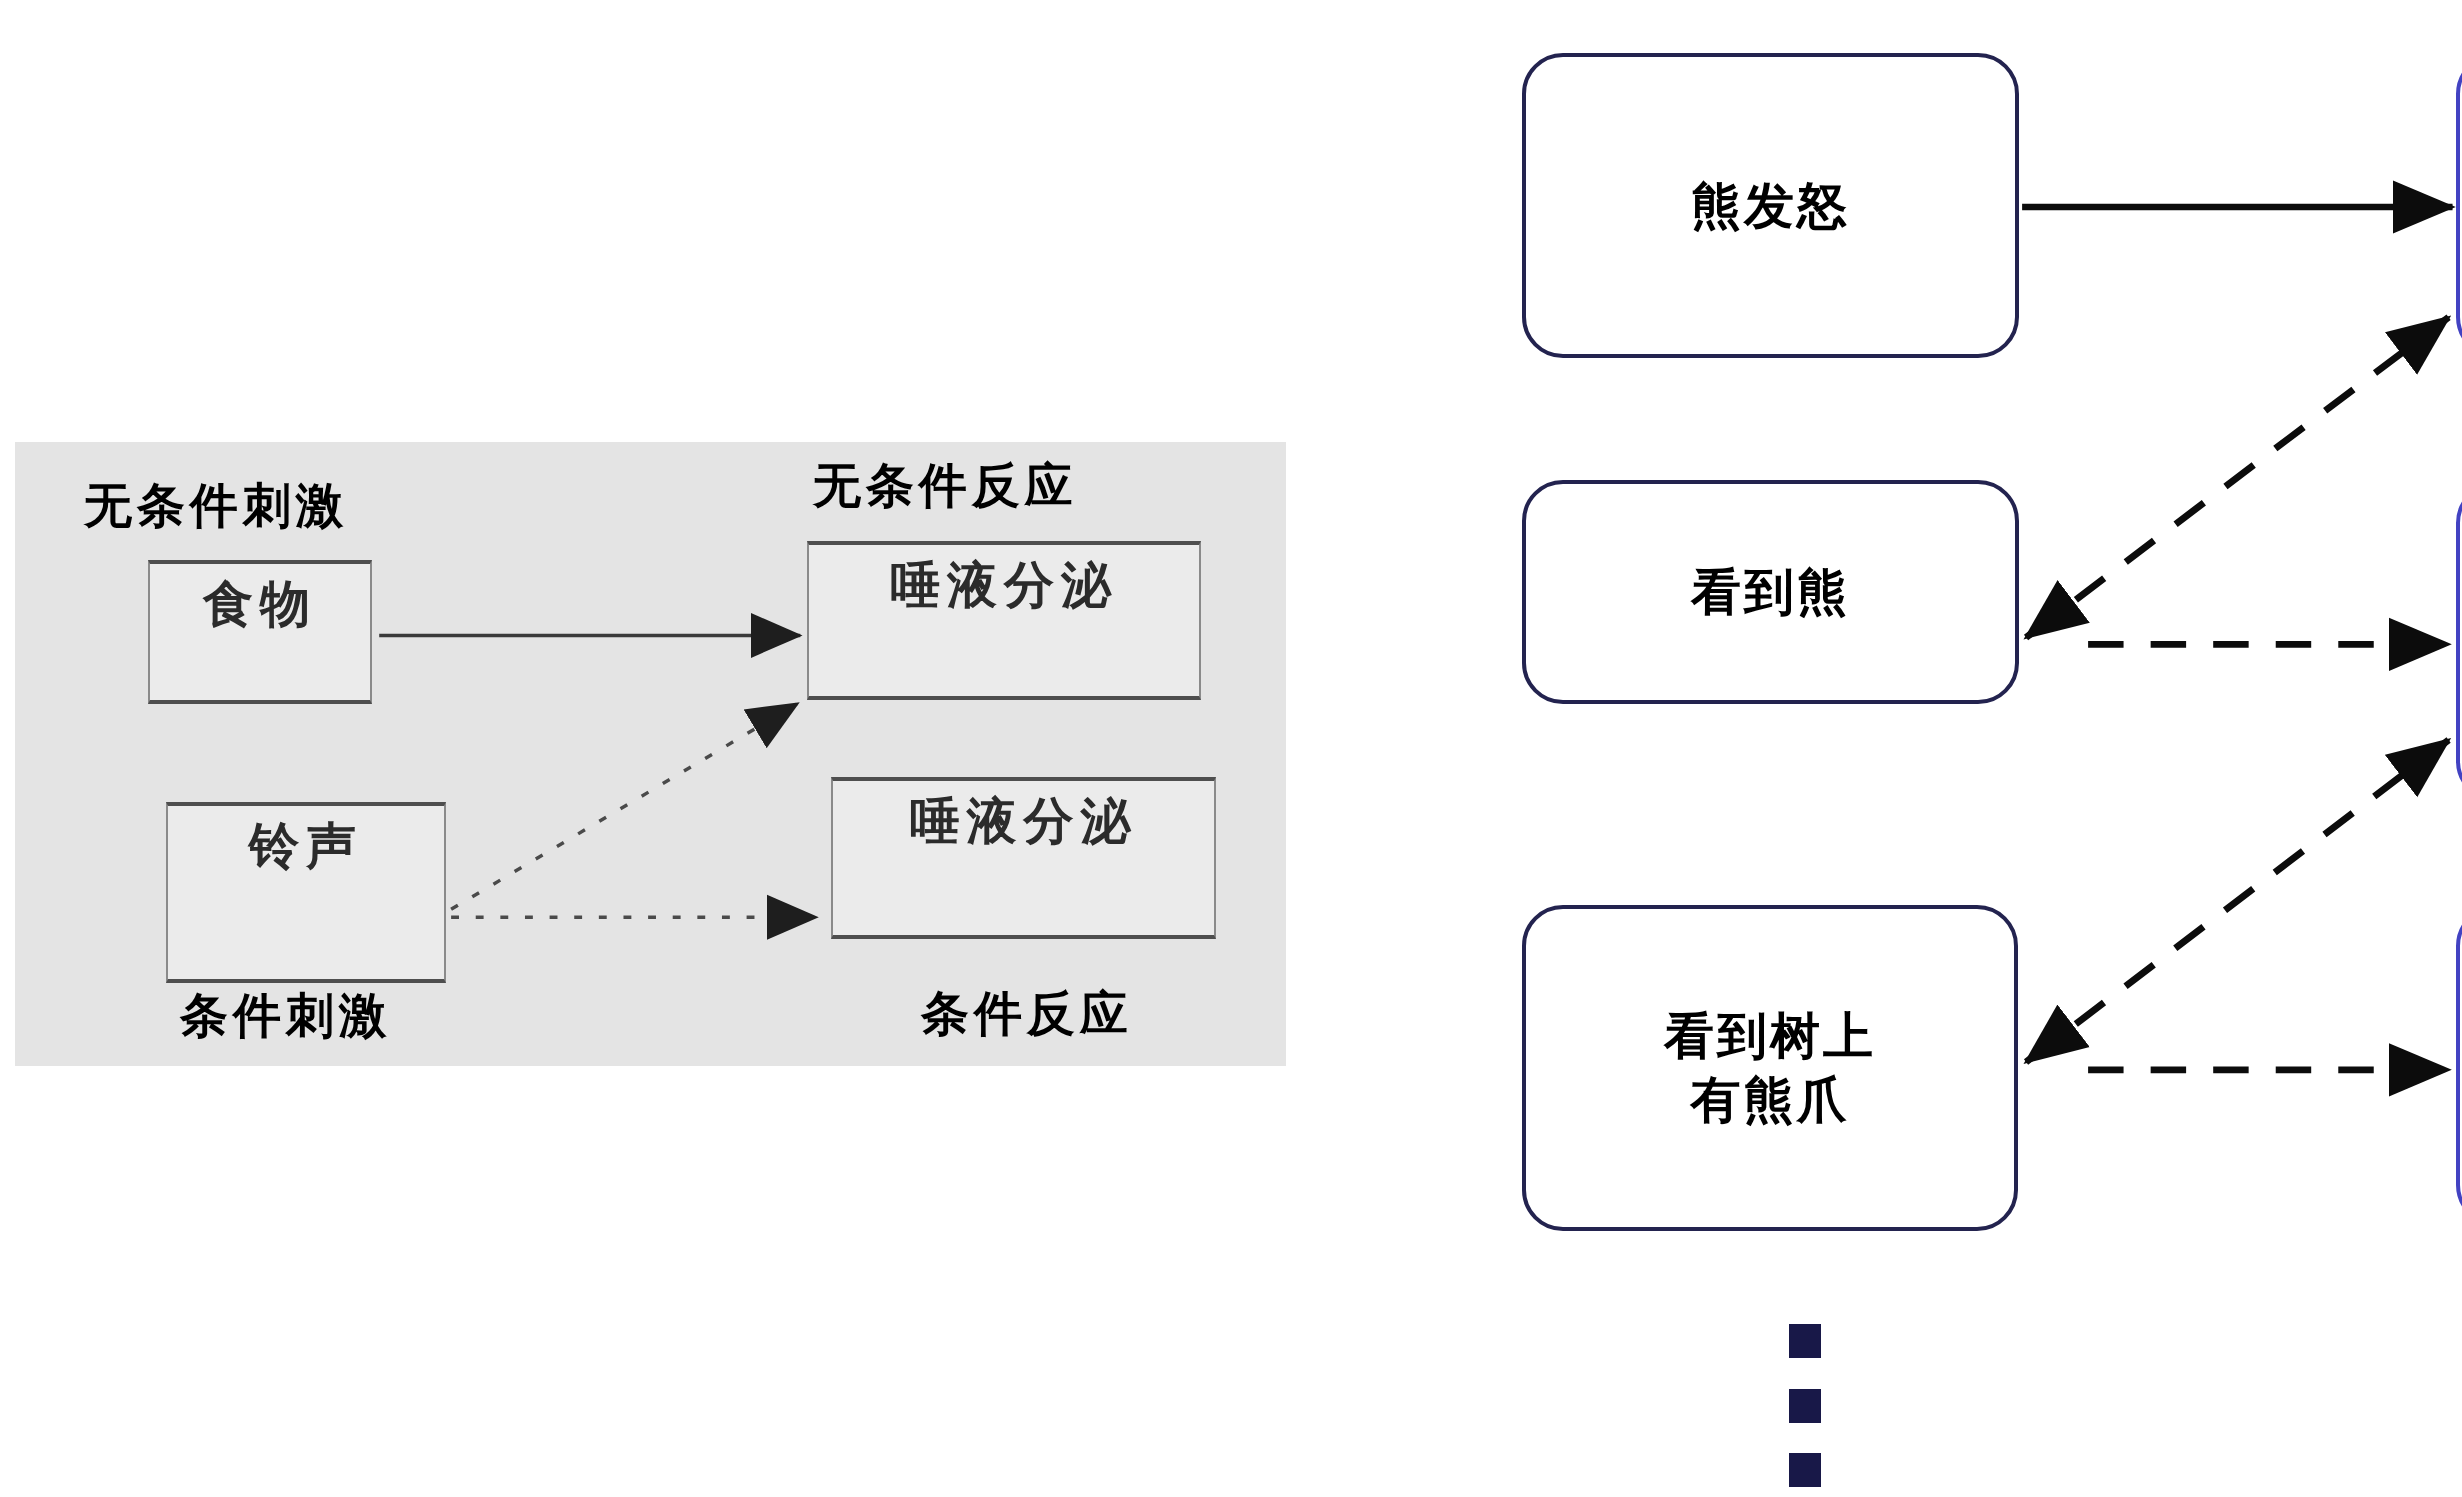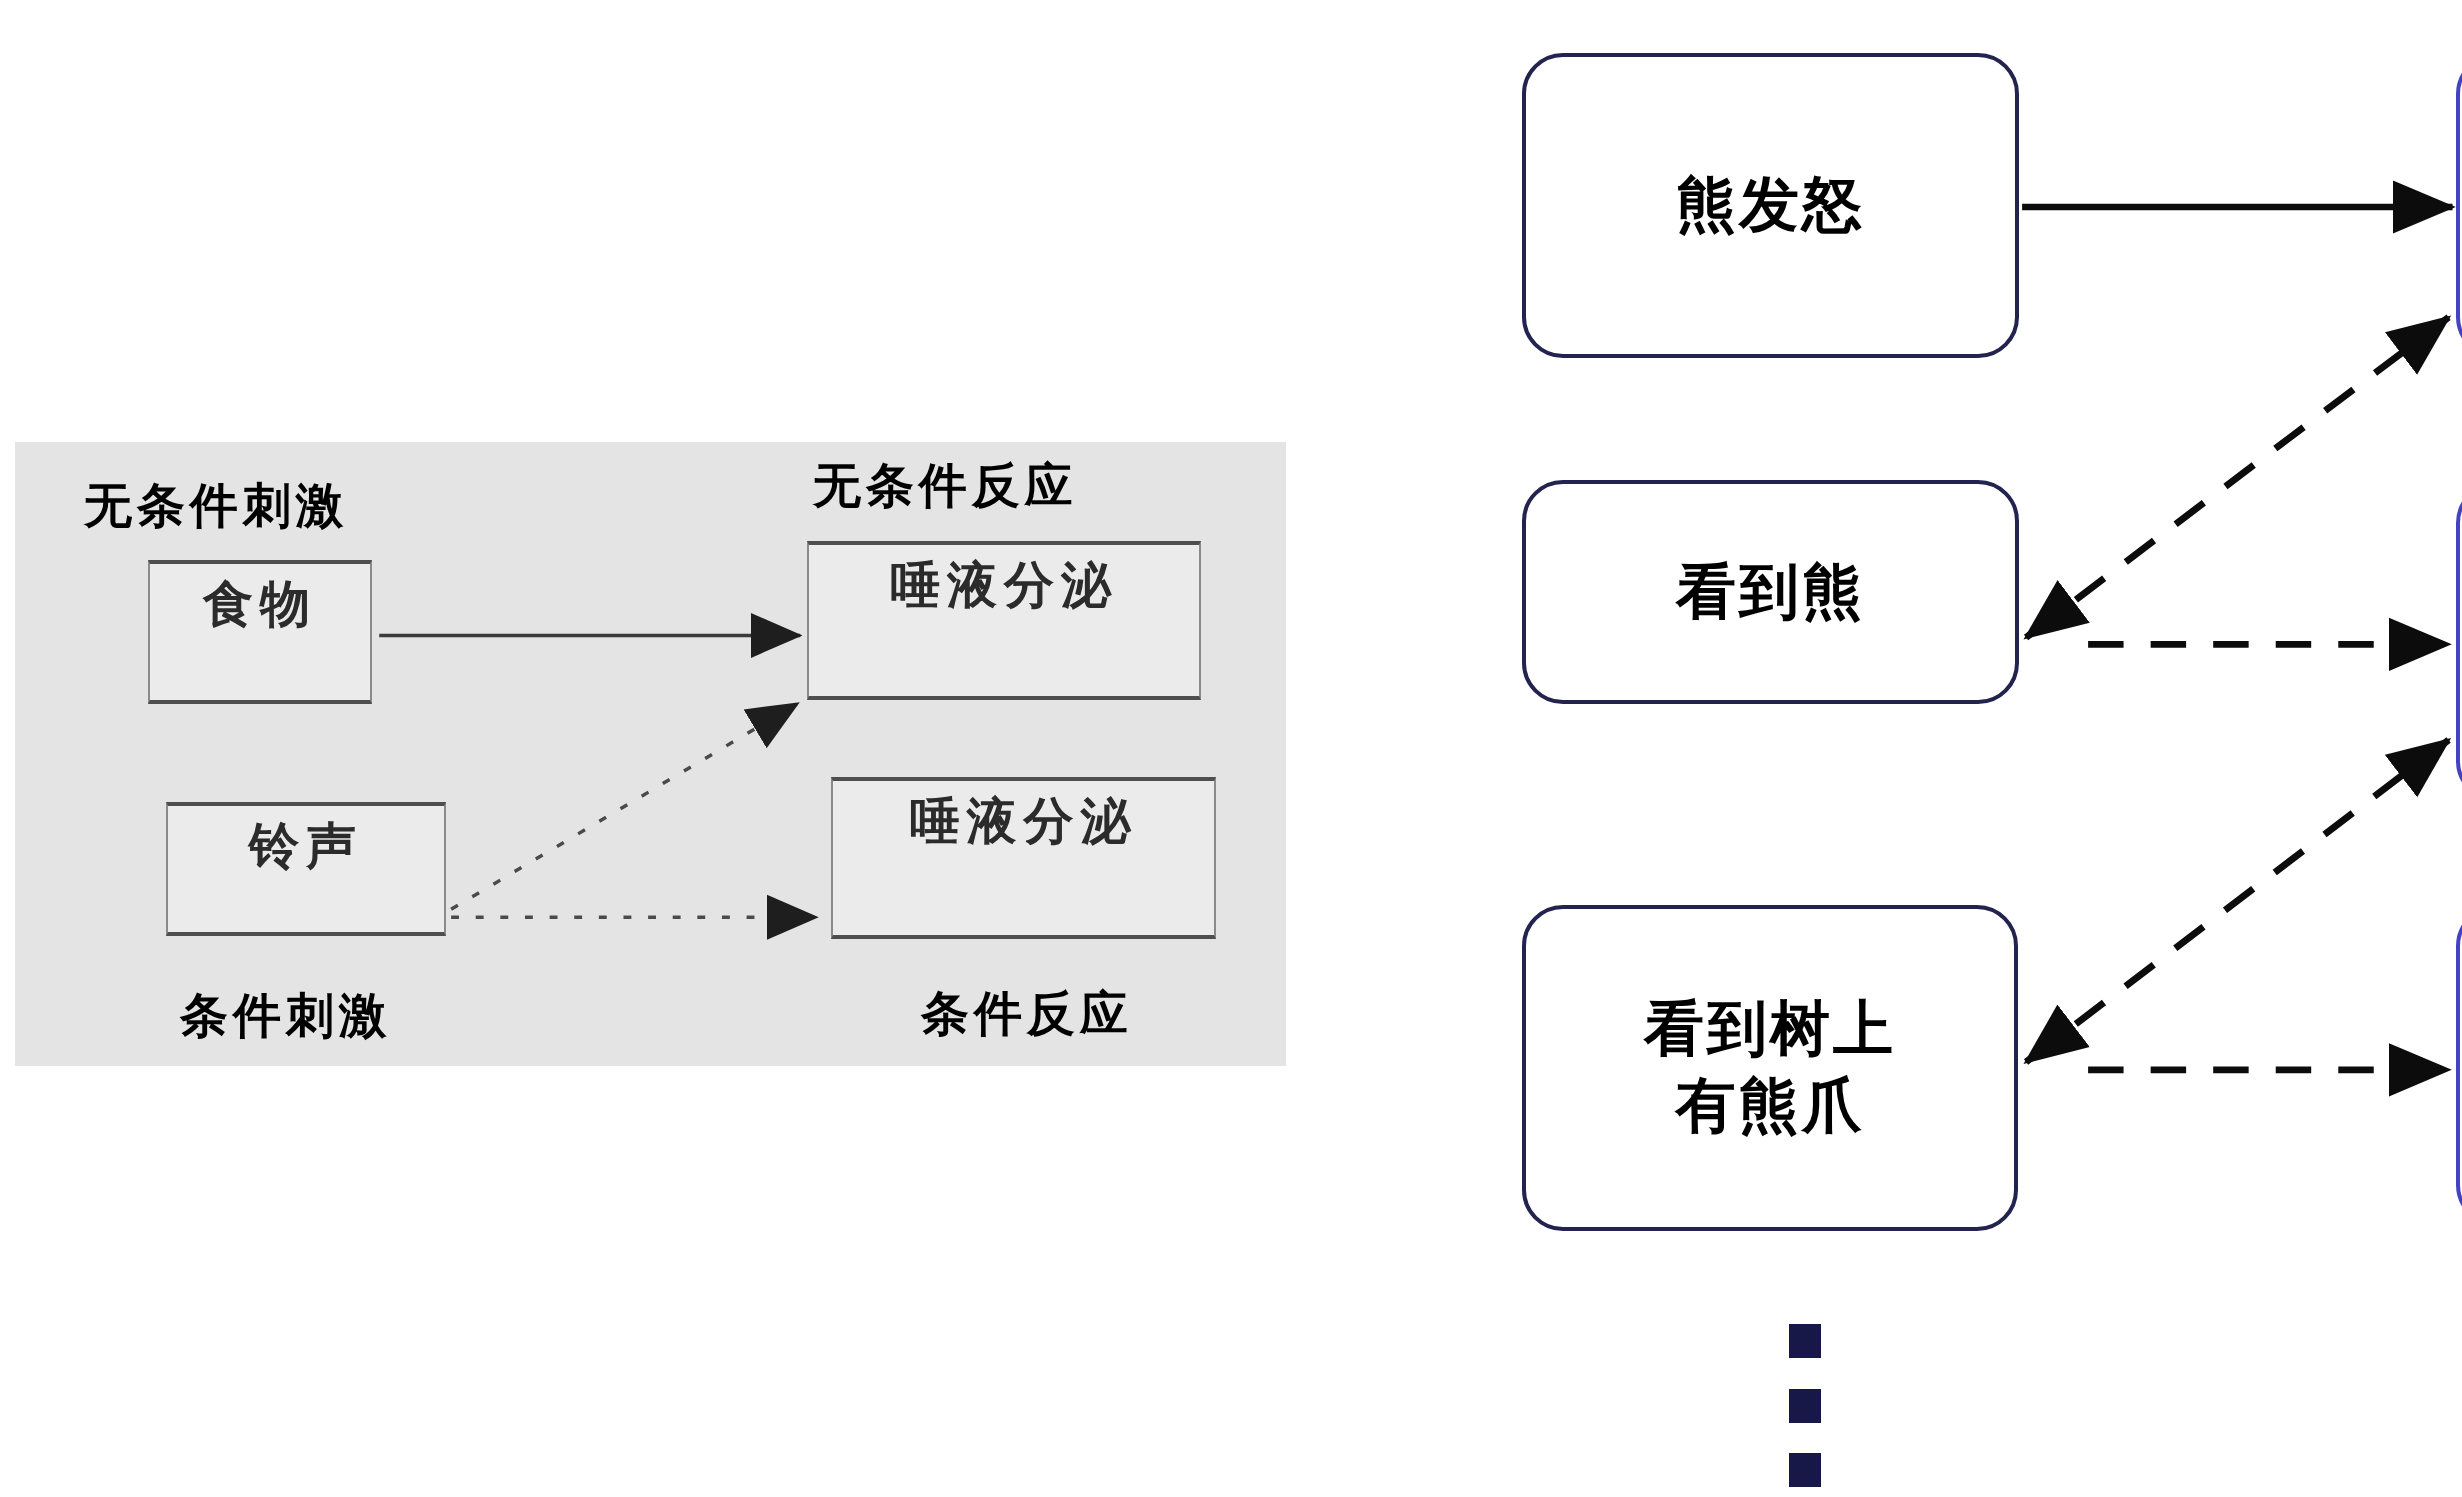--- a/index.html
+++ b/index.html
@@ -9,21 +9,21 @@
   
   .panel{position:absolute;left:14.8px;top:442px;width:1271px;height:624px;background:#e4e4e4;}
   .plabel{position:absolute;font-size:48px;font-weight:700;color:#000000;letter-spacing:4.9px;white-space:nowrap;}
   .pbox{position:absolute;background:#ebebeb;border:2px solid #8a8a8a;border-top:4.4px solid #4e4e4e;
         border-bottom:4.4px solid #4e4e4e;box-sizing:border-box;display:flex;justify-content:center;
         align-items:flex-start;padding-top:6.9px;font-size:50px;font-weight:700;color:#2b2b2b;letter-spacing:6.9px;}
 
   
   .sbox,.vbox{position:absolute;background:#ffffff;box-sizing:border-box;display:flex;align-items:center;
         justify-content:center;text-align:center;}
-  .sbox{border:4.4px solid #23234f;border-radius:41px;font-size:60px;font-weight:700;color:#000;letter-spacing:3px;line-height:1.28;}
+  .sbox{border:4.4px solid #23234f;border-radius:41px;font-size:50px;font-weight:700;color:#000;letter-spacing:3px;line-height:1.28;}
   .vbox{border:4.4px solid #4242c2;border-radius:41px;font-size:74px;font-weight:700;color:#000;}
 
   
   .dots{position:absolute;display:flex;flex-direction:column;gap:30.5px;}
   .dot{width:31.5px;height:34px;}
   .dots-left .dot{background:#181848;}
 
   
   svg.connectors{position:absolute;left:0;top:0;width:3306px;height:1498px;pointer-events:none;}
 </style>
@@ -36,21 +36,21 @@
 
   <div class="plabel" style="left:84px;top:474px;">无条件刺激</div>
   <div class="plabel" style="left:813px;top:454px;">无条件反应</div>
 
   <div class="pbox" style="left:148px;top:560px;width:224px;height:144px;text-align:center;">
     <span>食物</span>
   </div>
   <div class="pbox" style="left:807px;top:541px;width:394px;height:159px;">
     <span>唾液分泌</span>
   </div>
-  <div class="pbox" style="left:166px;top:802px;width:280px;height:134px;">
+  <div class="pbox" style="left:166px;top:802px;width:280px;height:181px;">
     <span>铃声</span>
   </div>
   <div class="pbox" style="left:831px;top:777px;width:385px;height:162px;">
     <span>唾液分泌</span>
   </div>
 
   <div class="plabel" style="left:180px;top:984px;">条件刺激</div>
   <div class="plabel" style="left:921px;top:982px;">条件反应</div>
 
   <div class="sbox" style="left:1522px;top:53px;width:497px;height:305px;">

